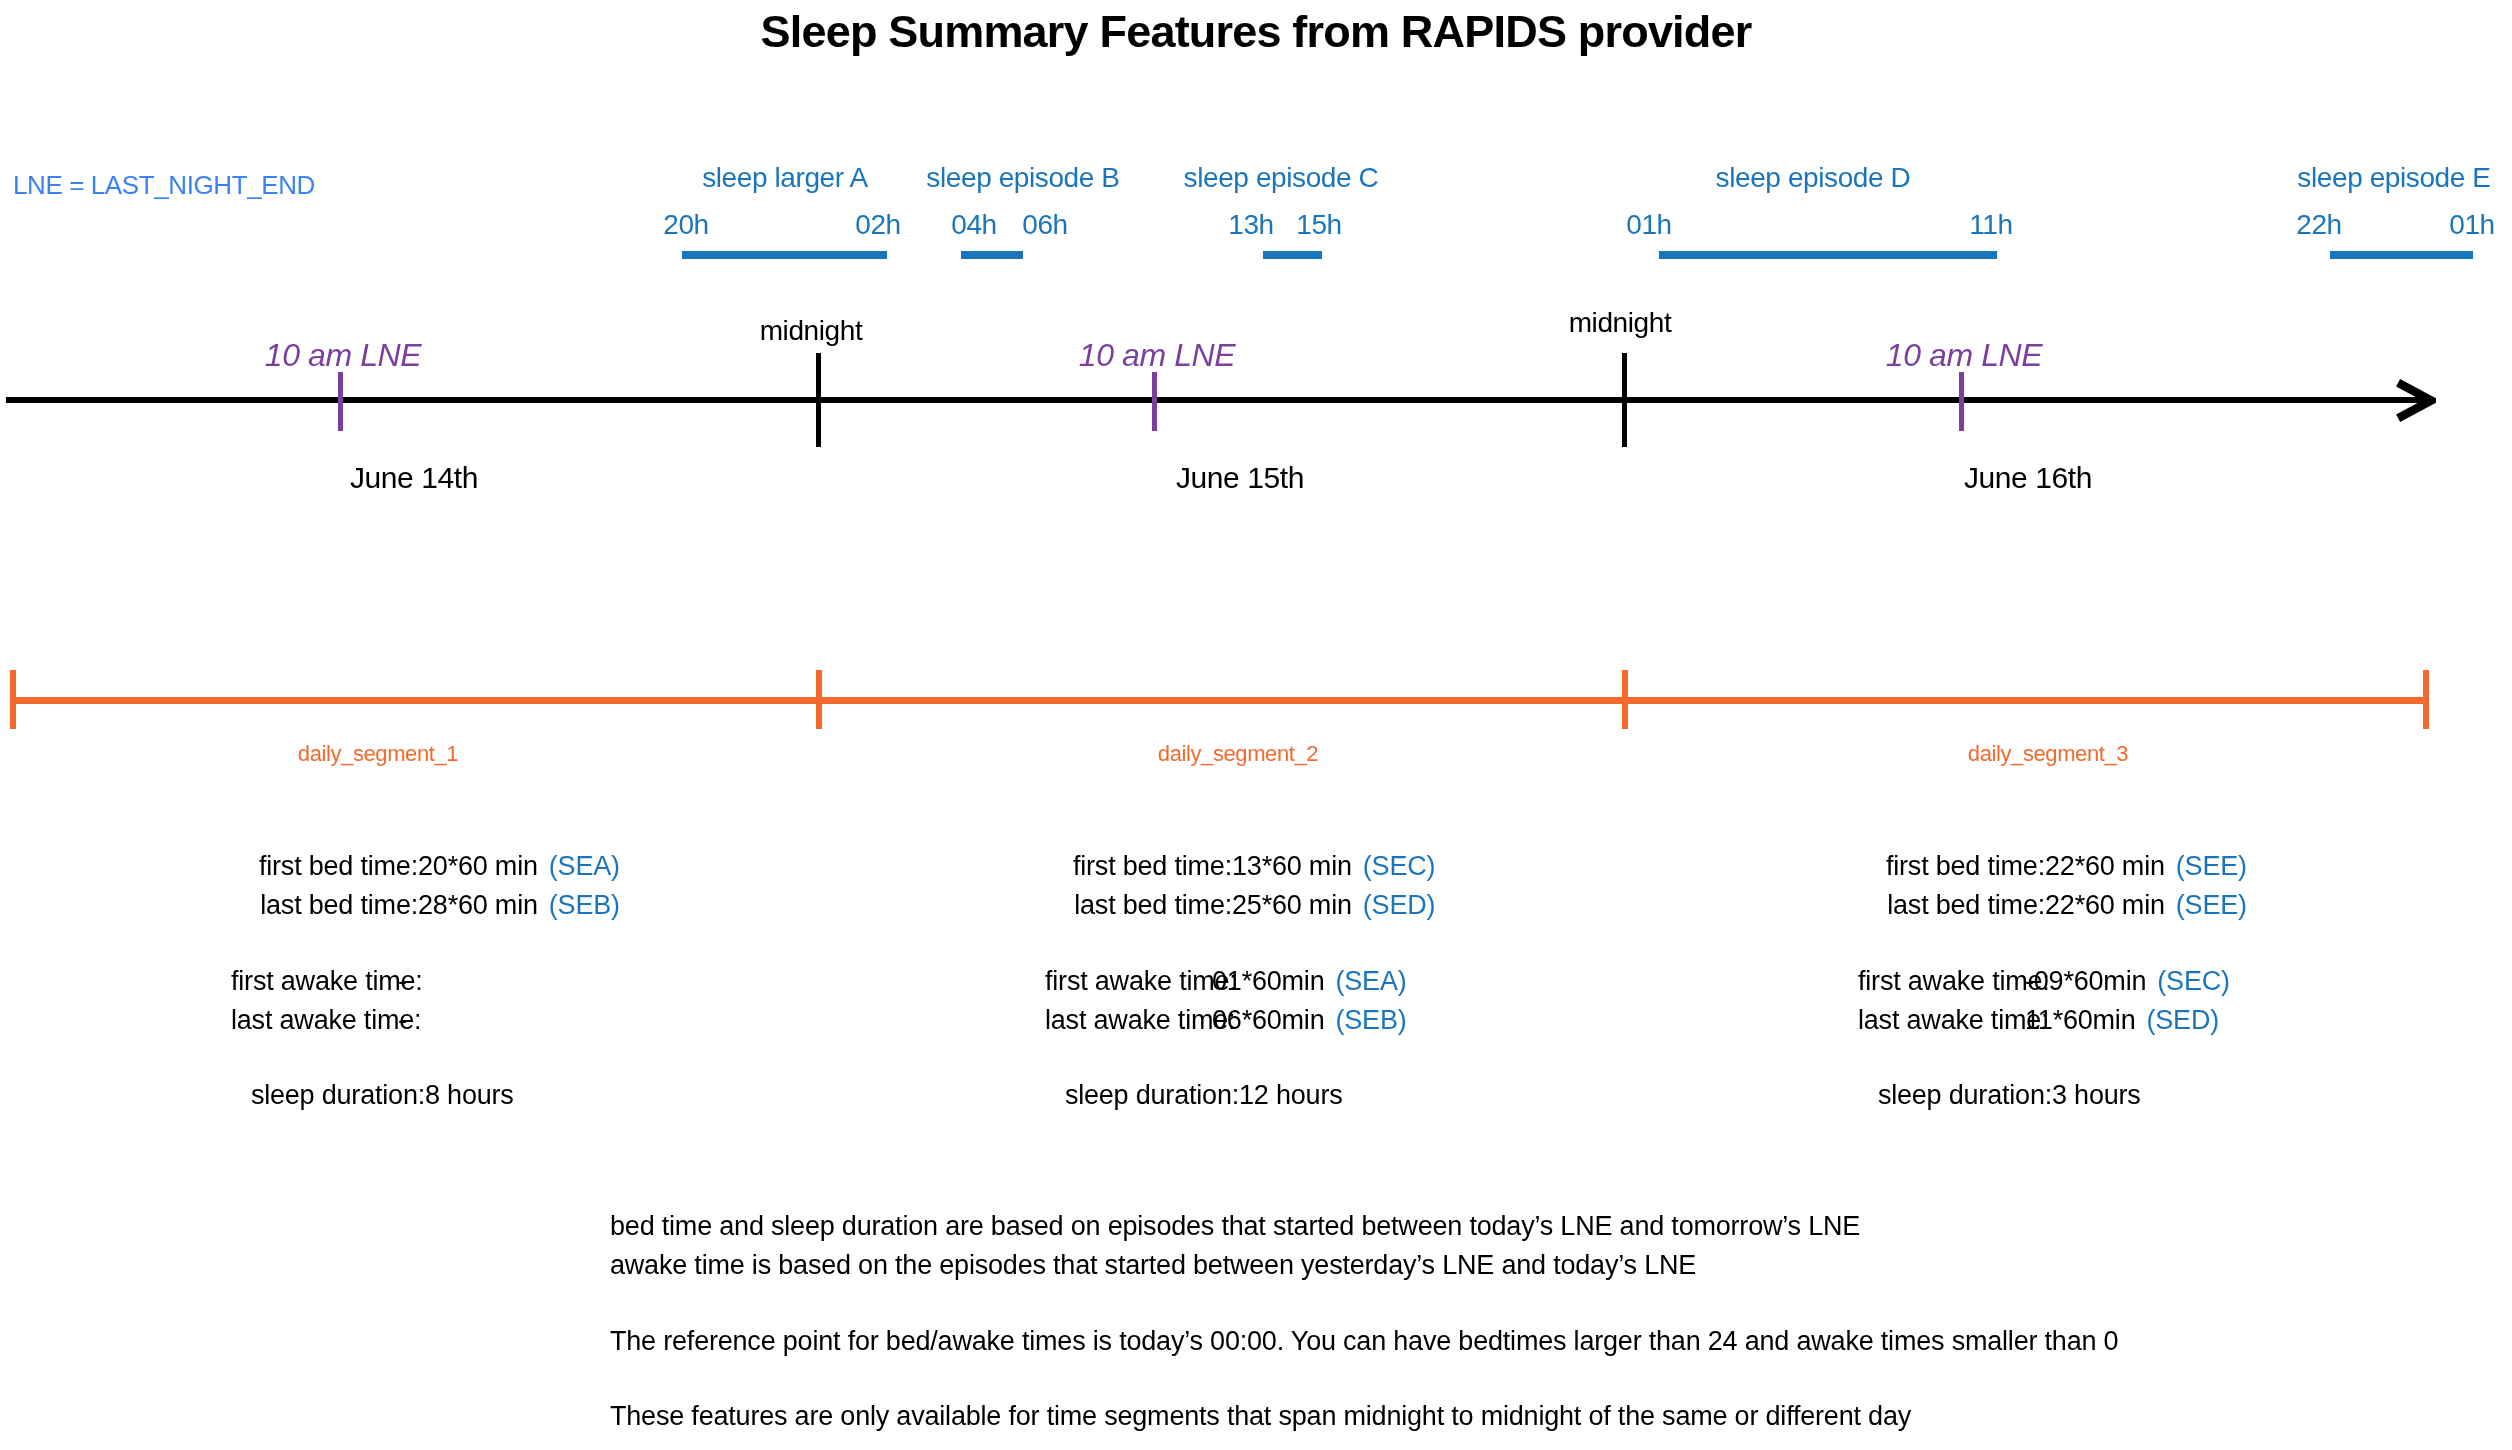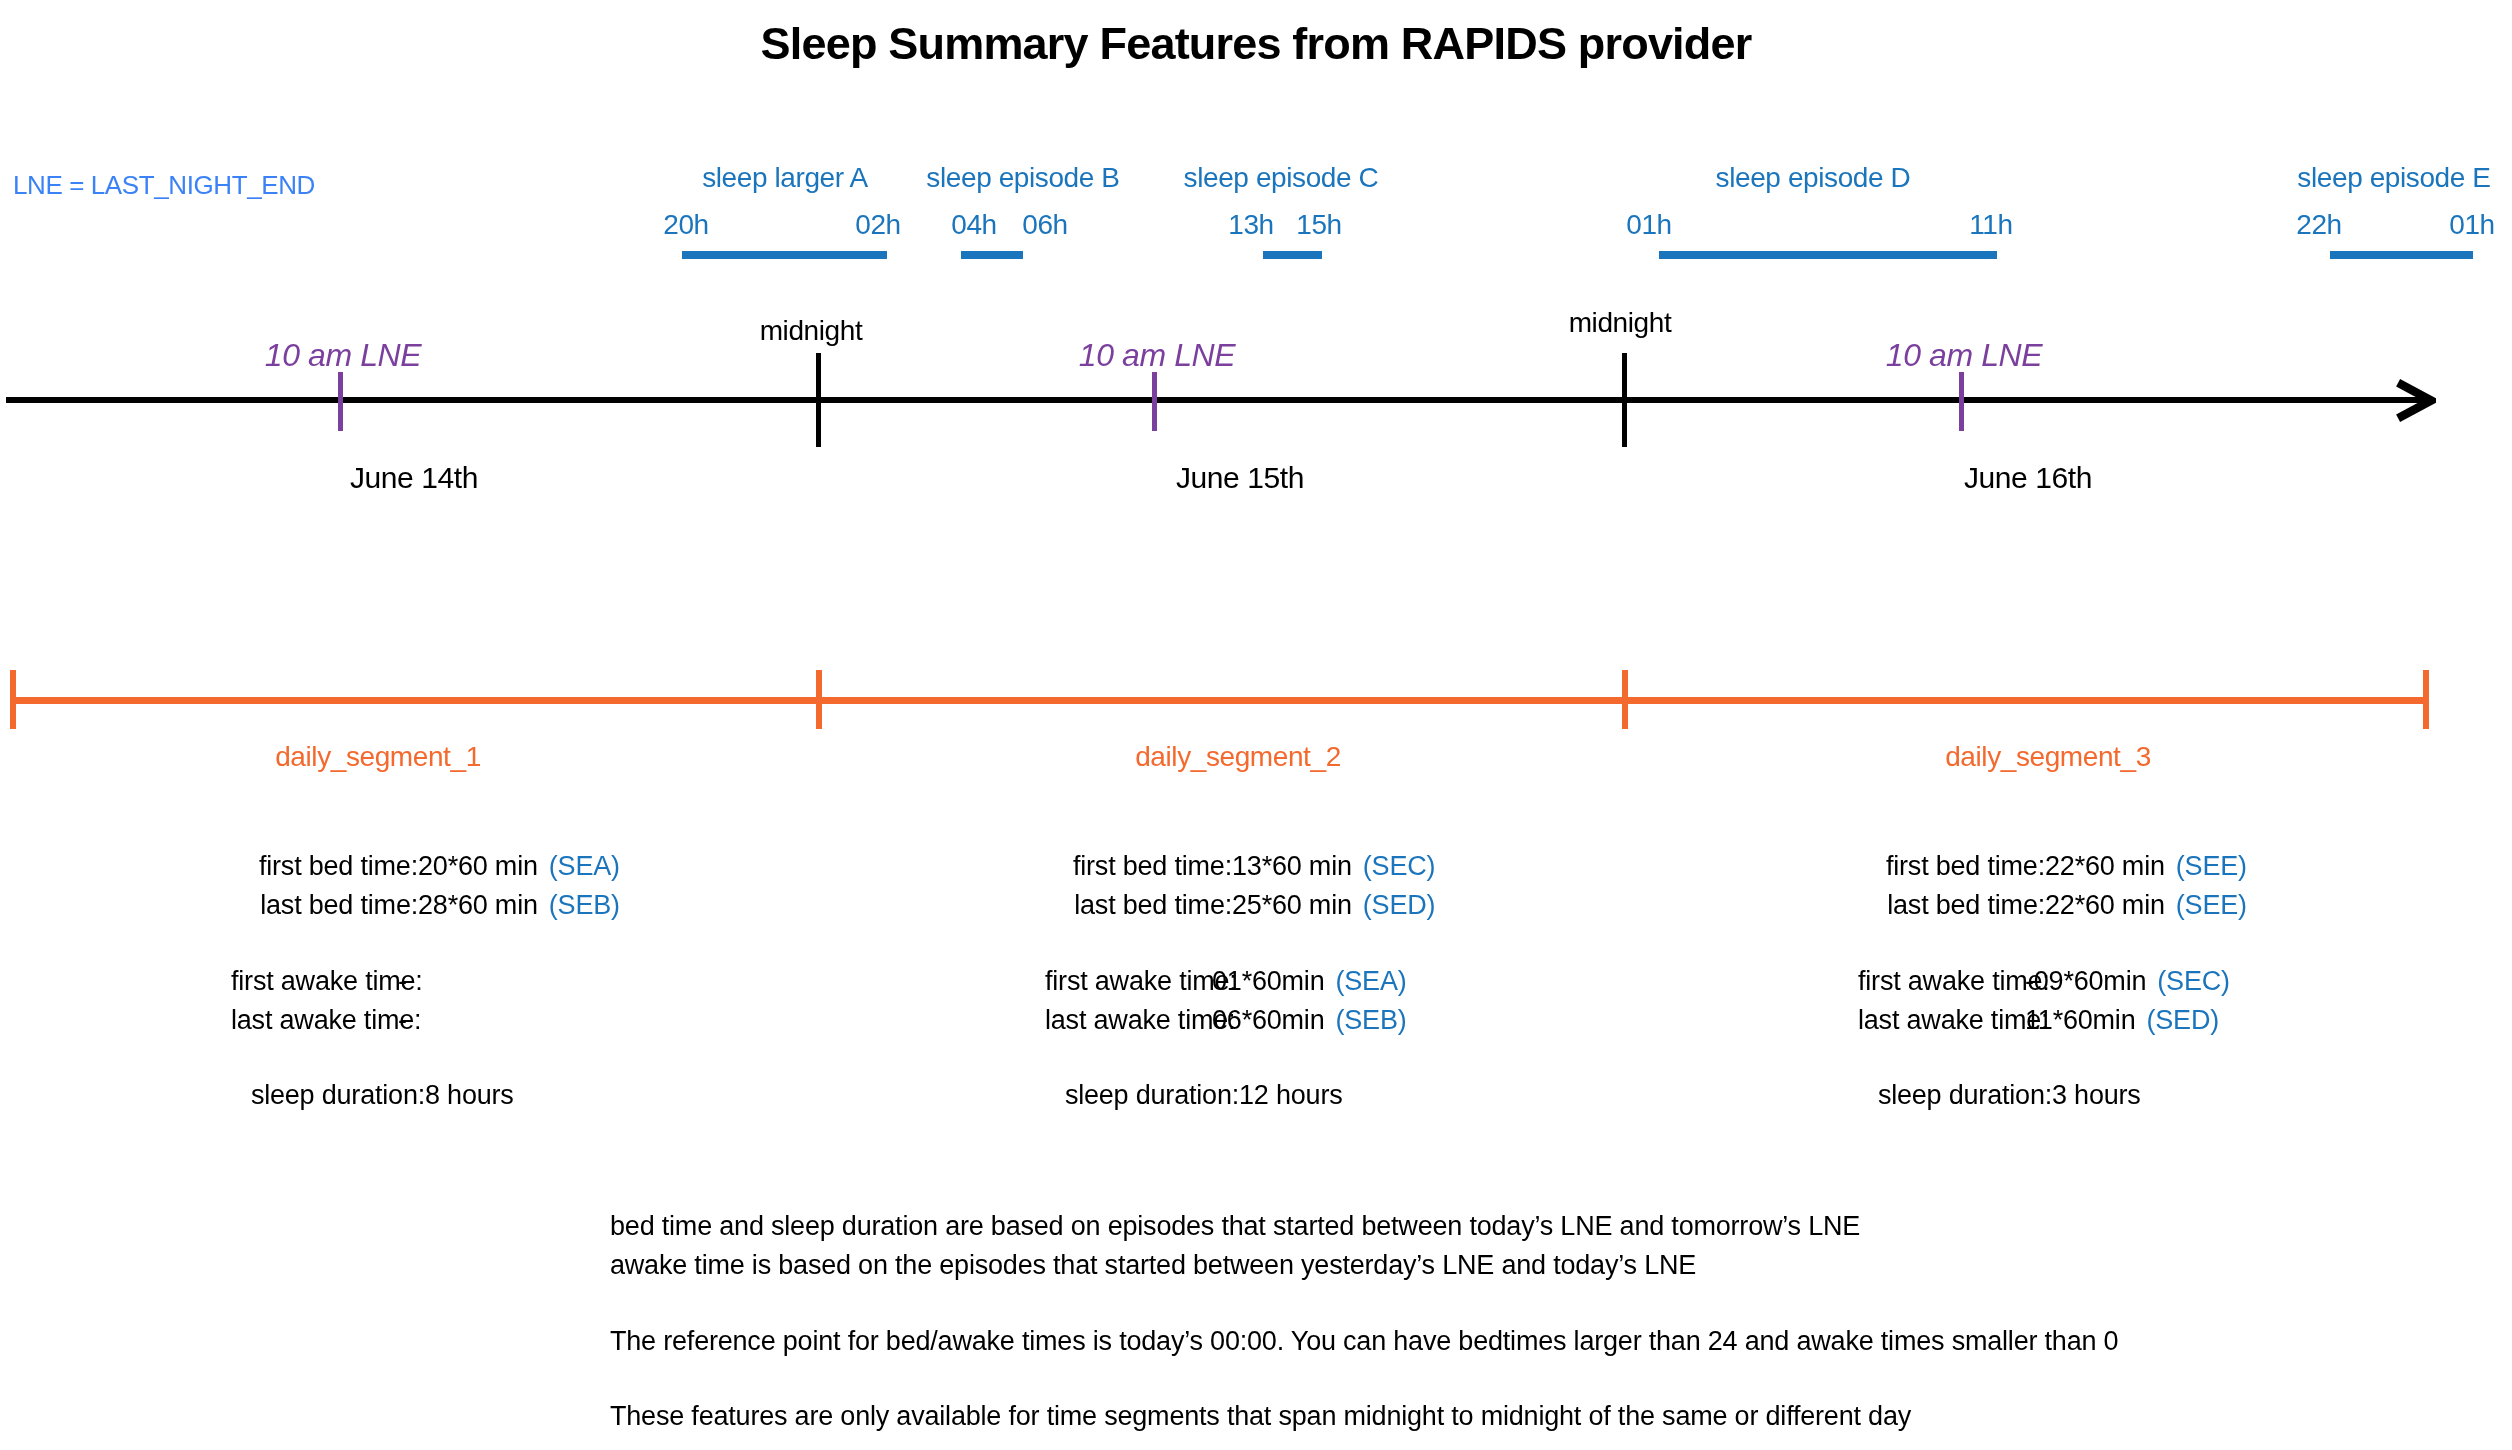--- a/index.html
+++ b/index.html
@@ -11,21 +11,21 @@
     font-family: "Liberation Sans", sans-serif;
     color: #000000;
     overflow: hidden;
   }
   .center { transform: translateX(-50%); white-space: nowrap; }
 
   .title {
     position: absolute; top: 1.5px; left: 0; right: 0;
     text-align: center;
     font-size: 45px; font-weight: 600; letter-spacing: -0.8px;
-    margin: 16px;
+    margin: 4px;
   }
   .lne-note {
     position: absolute; left: 13px; top: 170px;
     font-size: 26px; color: #3b82f6; letter-spacing: -0.4px;
   }
 
   
   .ep-name { position: absolute; top: 162px; font-size: 28px; color: #1B75BC; letter-spacing: -0.4px; }
   .ep-time { position: absolute; top: 209px; font-size: 28px; color: #1B75BC; letter-spacing: -0.4px; }
   .ep-bar  { position: absolute; top: 251px; height: 7.7px; background: #1B75BC; }
@@ -35,21 +35,21 @@
   .tl-arrowhead { position: absolute; left: 2394px; top: 379px; }
   .lne-tick { position: absolute; top: 372px; width: 5.4px; height: 59px; background: #7B3F9E; }
   .mid-tick { position: absolute; top: 353px; width: 5.4px; height: 94px; background: #000; }
   .lne-label { position: absolute; top: 337px; font-size: 32px; color: #7B3F9E; letter-spacing: -0.4px; font-style: italic; }
   .mid-label { position: absolute; font-size: 28px; color: #000; letter-spacing: -0.4px; }
   .date-label { position: absolute; top: 461px; font-size: 30px; letter-spacing: -0.4px; }
 
   
   .seg-line { position: absolute; left: 10px; top: 697px; width: 2419px; height: 7px; background: #F4692E; }
   .seg-tick { position: absolute; top: 670px; width: 6.2px; height: 59px; background: #F4692E; }
-  .seg-name { position: absolute; top: 741px; font-size: 28px; color: #F4692E; letter-spacing: -0.4px; }
+  .seg-name { position: absolute; top: 741px; font-size: 22px; color: #F4692E; letter-spacing: -0.4px; }
 
   
   .seg-details { position: absolute; top: 847px; font-size: 27px; letter-spacing: -0.2px; }
   .seg-details .row { display: flex; line-height: 39px; white-space: nowrap; text-align: right; }
   .seg-details .lbl-bed   { width: 187px; }
   .seg-details .lbl-awake { width: 167px; }
   .seg-details .lbl-dur   { width: 194px; }
   .seg-details .tag { color: #1B75BC; margin-left: 11px; }
   .spacer-a { height: 37px; }
   .spacer-b { height: 36px; }

